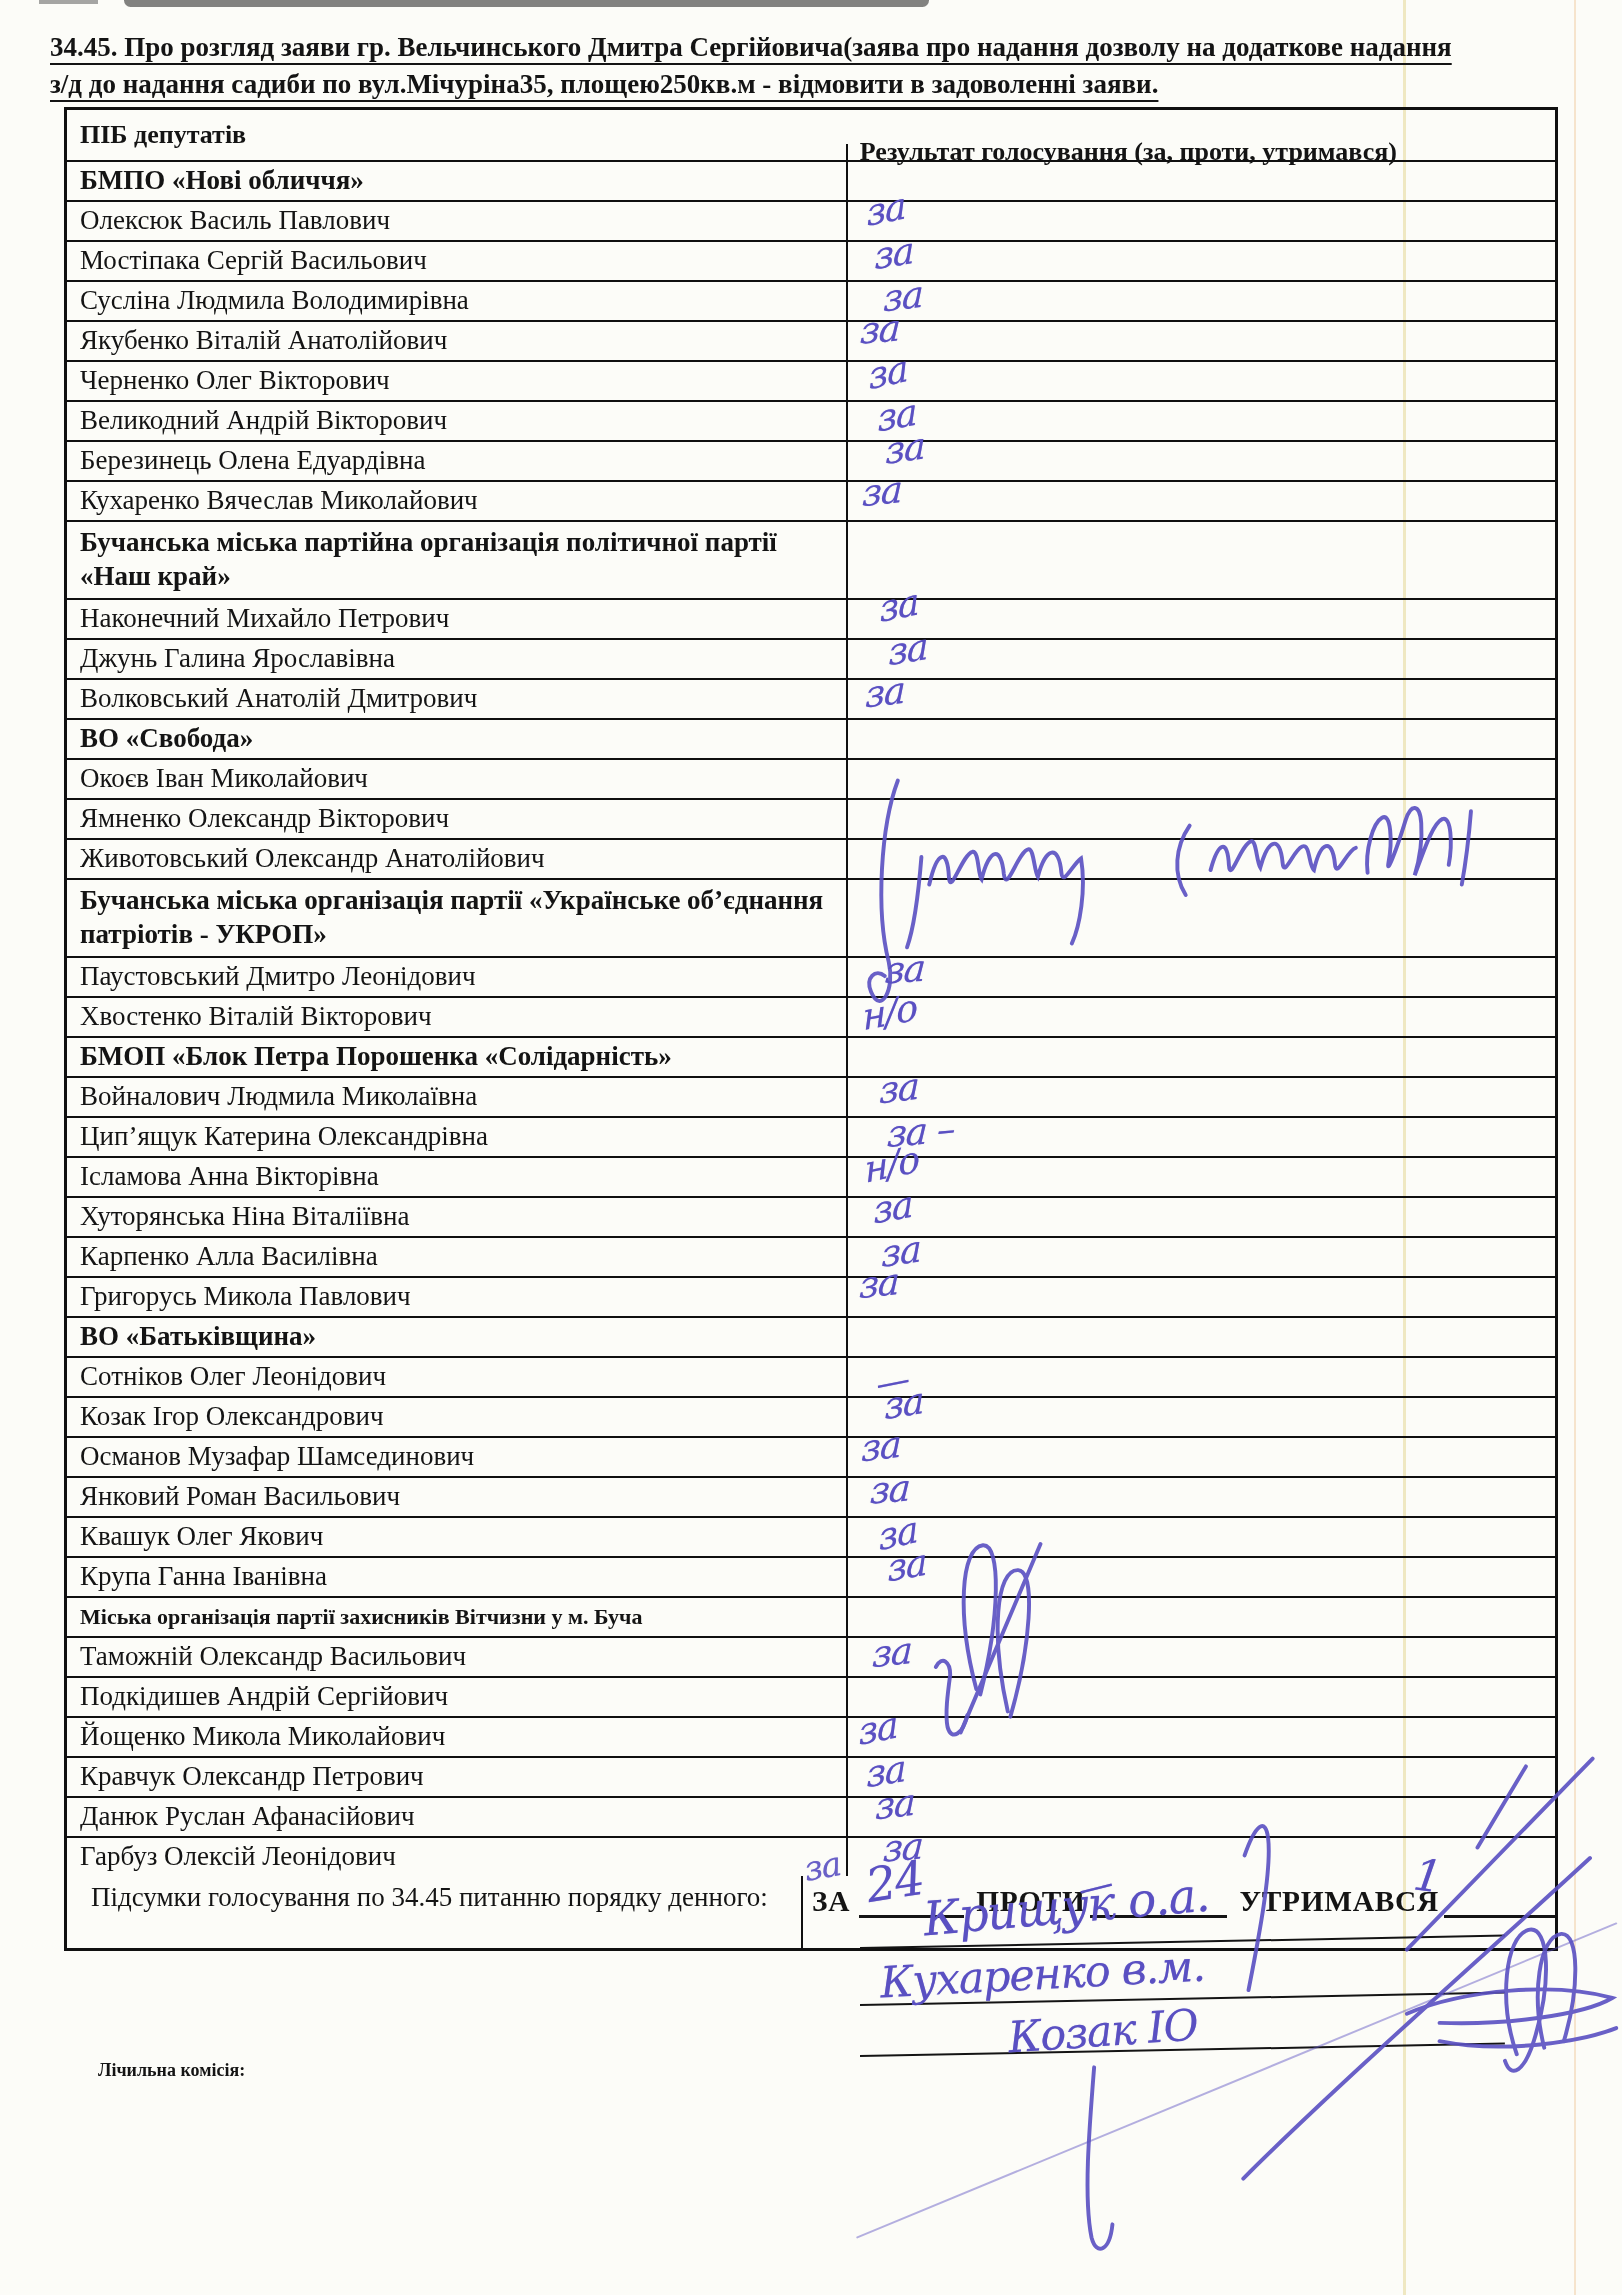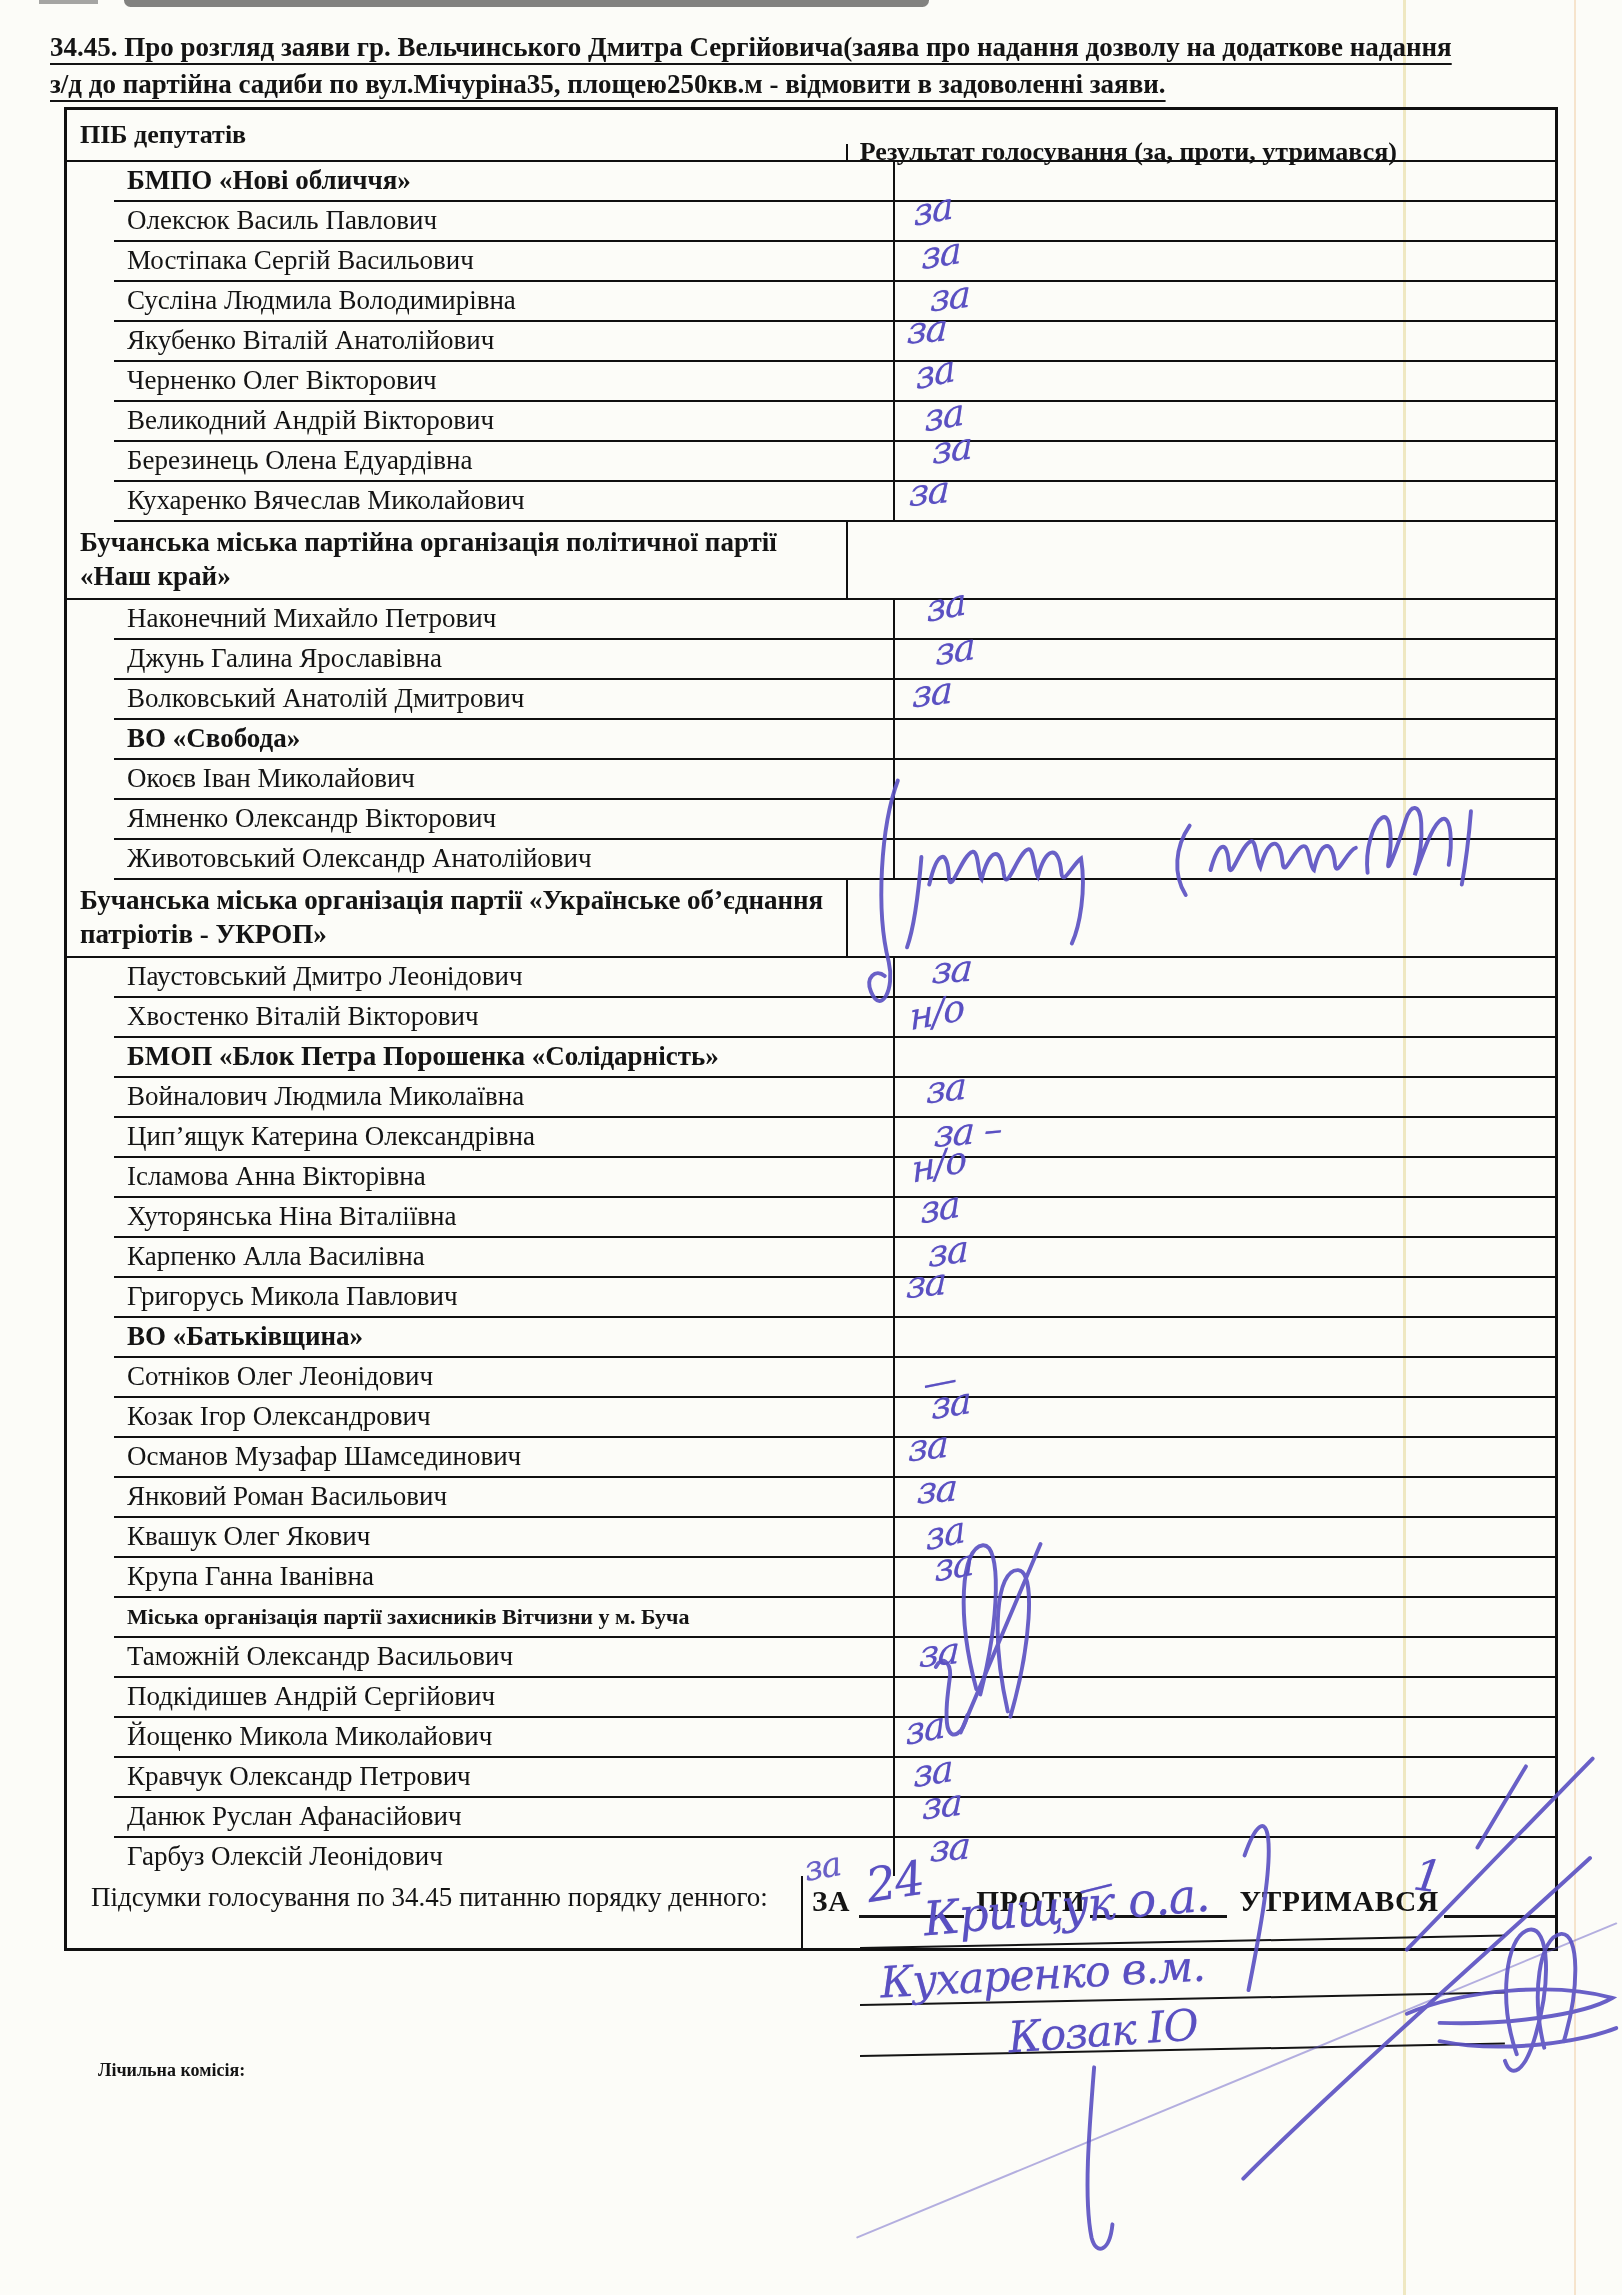--- a/index.html
+++ b/index.html
@@ -14,21 +14,21 @@
   .title{position:absolute;left:50px;top:29px;width:1510px;font-weight:bold;font-size:27px;line-height:1.38;}
   .title .tline{text-decoration:underline;text-decoration-thickness:2px;text-underline-offset:6.5px;}
 
   .vtable{position:absolute;left:64px;top:107px;width:1488px;border:3.3px solid #101010;background:transparent;}
   .row{display:flex;border-bottom:2.6px solid #101010;position:relative;}
   .row:last-child{border-bottom:none;}
   .cell{position:relative;}
   .cell.name{width:779px;display:flex;align-items:center;padding-left:13px;box-sizing:border-box;
              font-size:27px;line-height:1.25;}
   .cell.vote{flex:1;border-left:2.6px solid #101010;position:relative;}
-  .h1{height:38px;margin-left:47px;} .h2{height:76px;} .hh{height:50px;} .hs{height:72px;margin-left:11px;}
+  .h1{height:38px;} .h2{height:76px;} .hh{height:50px;} .hs{height:72px;margin-left:11px;}
   .section .cell.name{font-weight:bold;}
   .small .cell.name{font-size:22px;font-weight:bold;}
   .hdr .cell.name,.hdr .cell.vote{font-weight:bold;font-size:26px;}
   .hdr .cell.vote{display:flex;align-items:center;padding-left:11.8px;box-sizing:border-box;margin-top:34px;}
 
   
   .hand{font-family:"DejaVu Serif", serif;font-style:italic;color:#5a50c2;
         text-shadow:0 0 0.7px rgba(90,80,194,.55);letter-spacing:-1.3px;white-space:nowrap;}
   .ink{position:absolute;font-size:37px;}
   .inkdash{position:absolute;font-size:34px;font-style:normal;}
@@ -56,21 +56,21 @@
 
 <div class="sheet">
 
   <div class="artifact smudge"></div>
   <div class="artifact smudge2"></div>
   <div class="artifact stripe1"></div>
   <div class="artifact stripe2"></div>
 
   <div class="title">
     <div class="tline">34.45. Про розгляд заяви гр. Вельчинського Дмитра Сергійовича(заява про надання дозволу на додаткове надання</div>
-    <div class="tline">з/д до партійна садиби по вул.Мічуріна35, площею250кв.м  - відмовити в задоволенні заяви.</div>
+    <div class="tline">з/д до надання садиби по вул.Мічуріна35, площею250кв.м  - відмовити в задоволенні заяви.</div>
   </div>
 
   <div class="vtable">
     <div class="row hh hdr">
       <div class="cell name">ПІБ депутатів</div>
       <div class="cell vote">Результат голосування (за, проти, утримався)</div>
     </div>
 
     <div id="rows">
         <div class="row h1 section">

